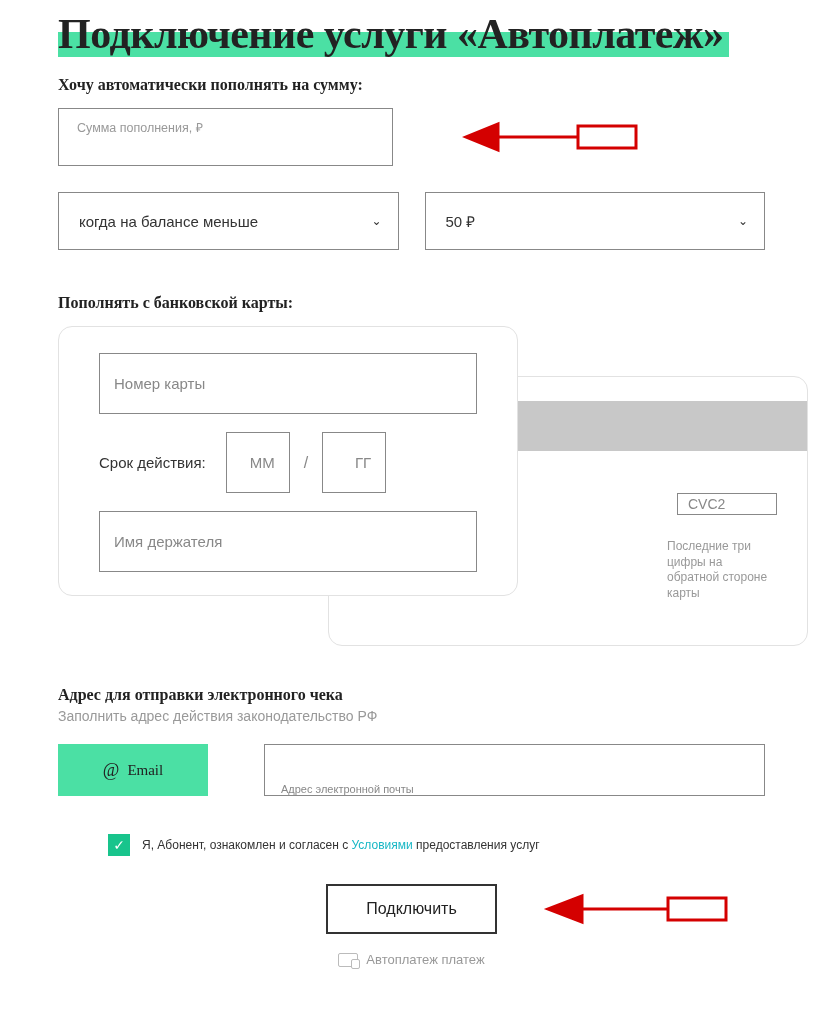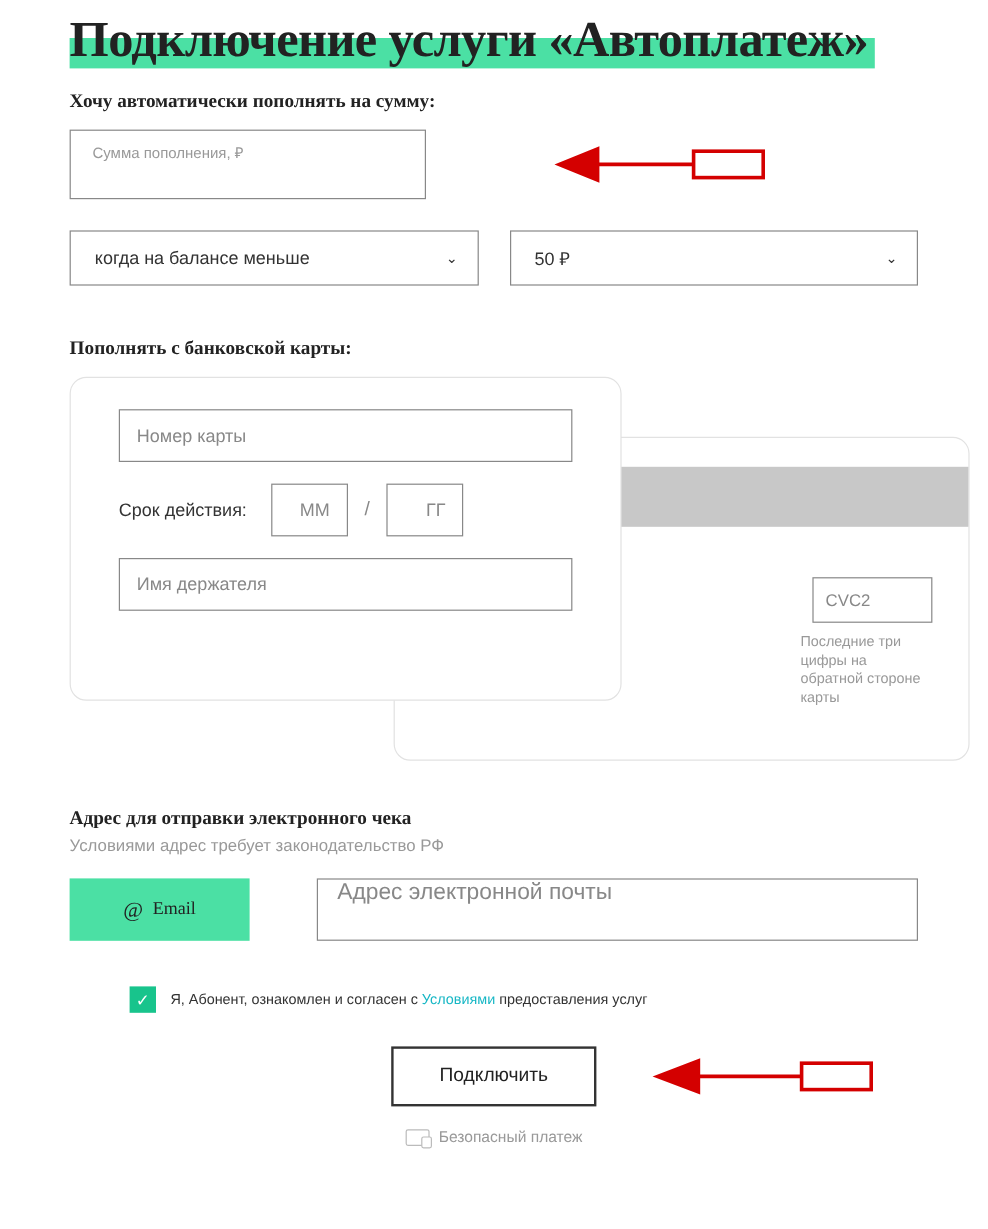--- a/index.html
+++ b/index.html
@@ -46,21 +46,21 @@
   .field-box.small-label { font-size: 12.5px; color: #999; align-items: flex-start; padding-top: 10px; }
 
   .row2 {
     display: flex;
     gap: 26px;
     margin-top: 26px;
   }
   .select-box {
     flex: 1;
     border: 1px solid #888;
-    height: 46px;
+    height: 58px;
     display: flex;
     align-items: center;
     justify-content: space-between;
     padding: 0 16px 0 20px;
     font-size: 15px;
     color: #333;
     cursor: pointer;
   }
   .chev {
     font-size: 12px;
@@ -88,21 +88,21 @@
     left: 0;
     right: 0;
     height: 50px;
     background: #c8c8c8;
   }
   .cvc-box {
     position: absolute;
     right: 30px;
     top: 116px;
     width: 100px;
-    height: 38px;
+    height: 22px;
     border: 1px solid #888;
     display: flex;
     align-items: center;
     padding: 0 10px;
     font-size: 14px;
     color: #888;
   }
   .cvc-hint {
     position: absolute;
     right: 30px;
@@ -118,21 +118,21 @@
     top: 0;
     width: 460px;
     height: 270px;
     border: 1px solid #e2e2e2;
     border-radius: 14px;
     background: #fff;
     padding: 26px 40px;
   }
   .cf-field {
     border: 1px solid #888;
-    height: 44px;
+    height: 61px;
     display: flex;
     align-items: center;
     padding: 2px 14px;
     font-size: 15px;
     color: #888;
     background: #fff;
   }
   .cf-num { width: 100%; margin-bottom: 18px; }
   .cf-row {
     display: flex;
@@ -181,23 +181,23 @@
   }
   .tab.active {
     background: #4be0a4;
     color: #222;
   }
   .tab .icon { font-size: 18px; }
   .email-box {
     flex: 1;
     border: 1px solid #888;
     display: flex;
-    align-items: flex-start;
+    align-items: flex-end;
     padding: 0 16px;
-    font-size: 19px;
+    font-size: 11px;
     color: #888;
   }
 
   .agree-row {
     display: flex;
     align-items: center;
     justify-content: flex-start;
     gap: 12px;
     margin-top: 38px;
     margin-left: 50px;
@@ -258,21 +258,21 @@
   }
 
   
   .arrow {
     position: absolute;
     pointer-events: none;
   }
   .arrow svg { display: block; }
 
   .amount-wrap { position: relative; }
-  .amount-field { width: 297px; }
+  .amount-field { width: 335px; }
   .arrow1 {
     left: 400px;
     top: 6px;
   }
 </style>
 </head>
 <body>
 
 <div class="wrap">
 
@@ -337,21 +337,21 @@
         </div>
       </div>
       <div class="cf-field cf-name">
         <span>Имя держателя</span>
       </div>
     </div>
   </div>
 
   
   <div class="receipt-title">Адрес для отправки электронного чека</div>
-  <div class="receipt-sub">Условиями адрес требует законодательство РФ</div>
+  <div class="receipt-sub">Заполнить адрес действия законодательство РФ</div>
 
   <div class="receipt-row">
     <div class="tabs">
       <div class="tab active">
         <span class="icon">@</span>
         <span>Email</span>
       </div>
     </div>
     <div class="email-box">
       <span>Адрес электронной почты</span>
@@ -377,16 +377,16 @@
           <rect x="130" y="14" width="58" height="22"></rect>
           <line x1="130" y1="25" x2="44" y2="25"></line>
           <polygon points="44,12 44,38 10,25" fill="#d40000" stroke="#d40000"></polygon>
         </g>
       </svg>
     </div>
   </div>
 
   <div class="secure-row">
     <span class="secure-icon"></span>
-    <span>Безопасный платеж</span>
+    <span>Автоплатеж платеж</span>
   </div>
 
 </div>
 
 </body></html>

